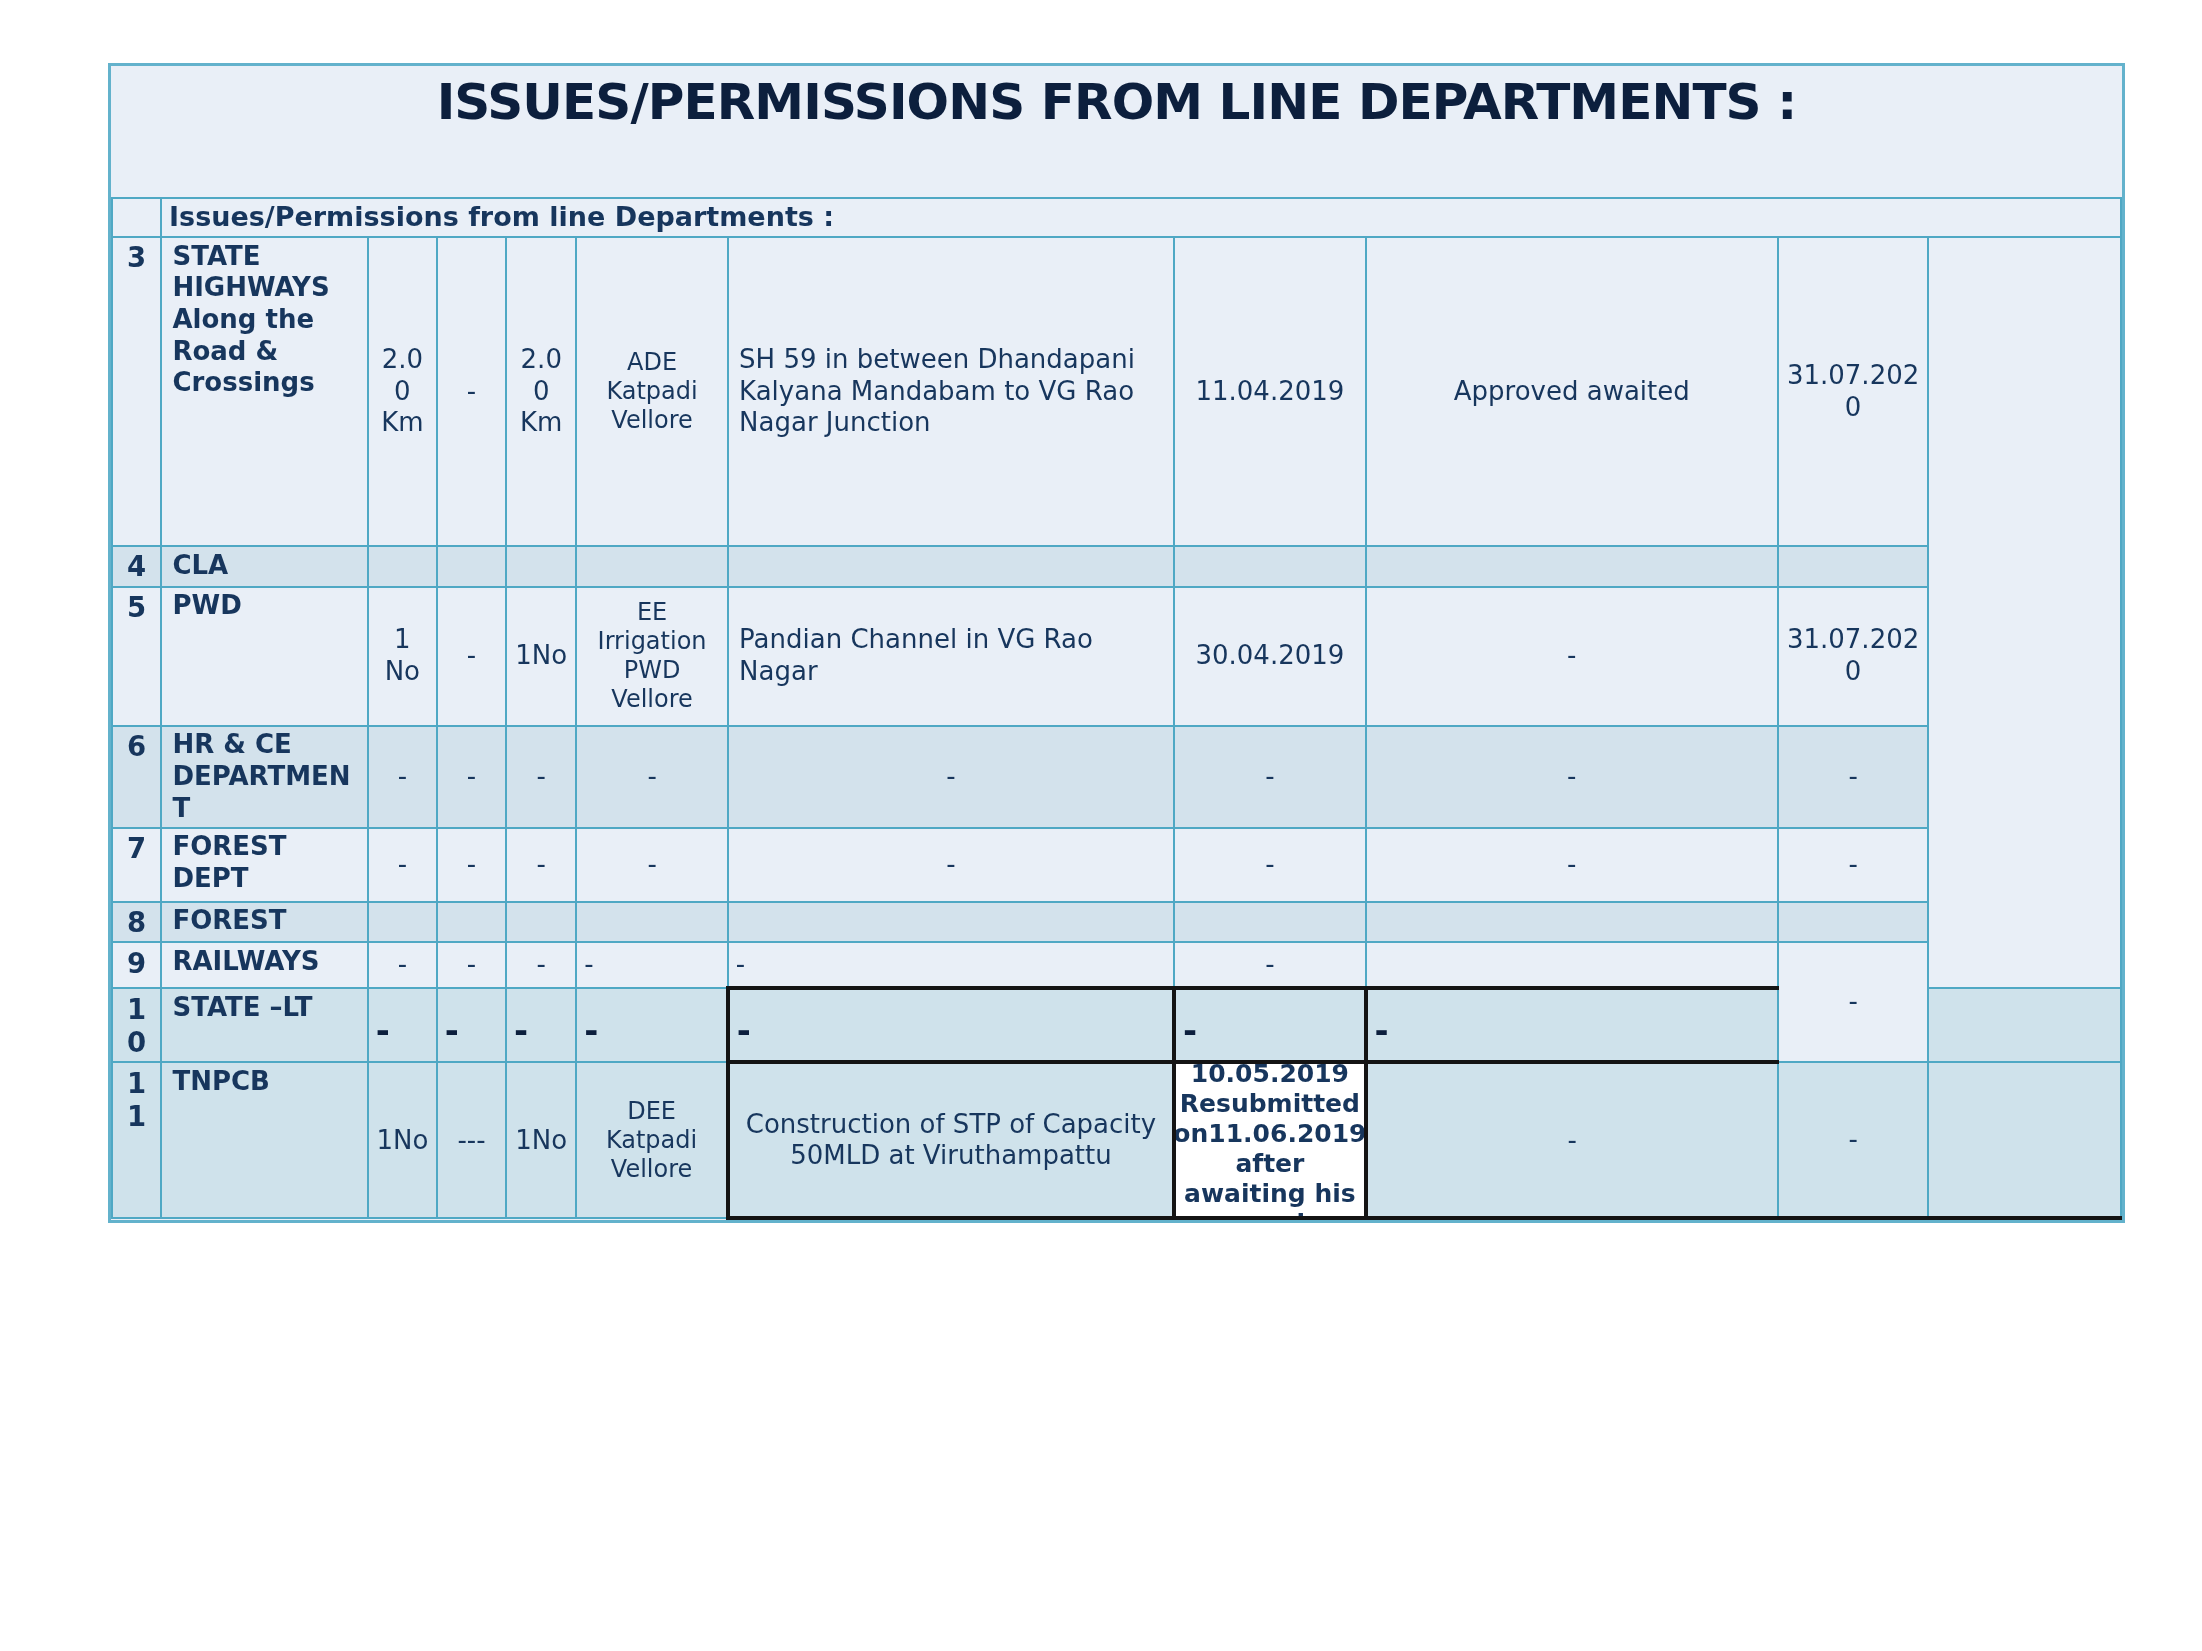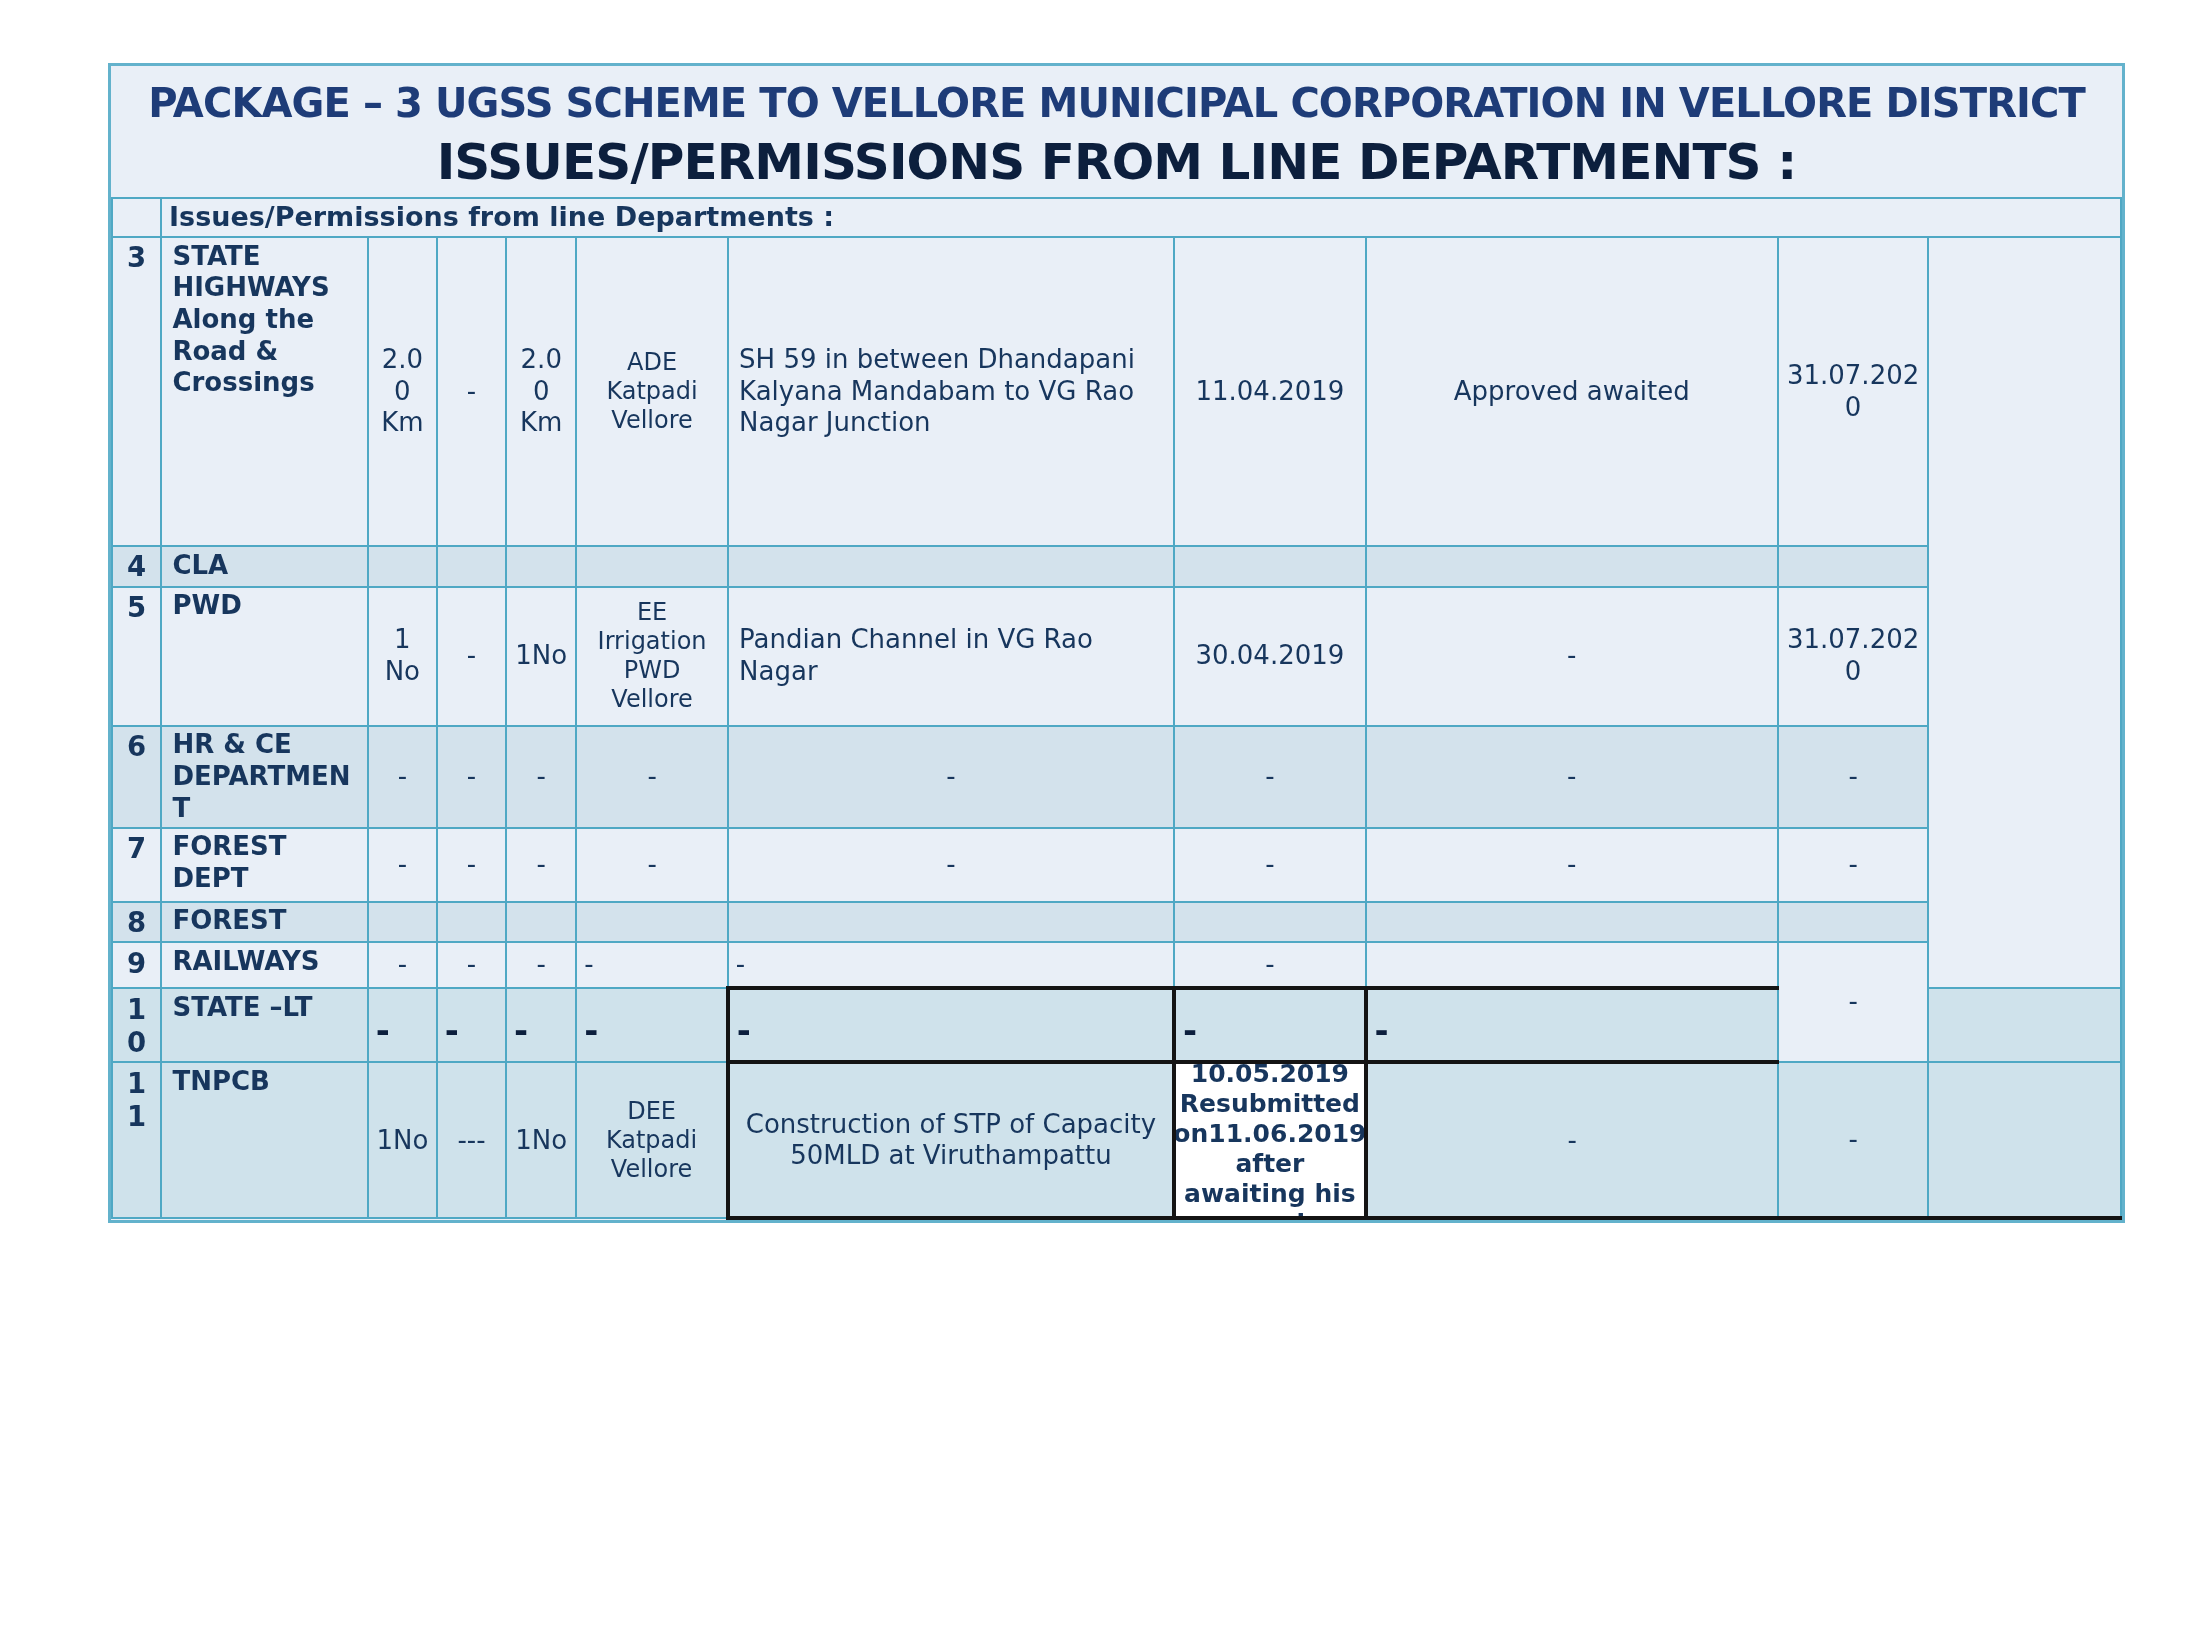--- a/index.html
+++ b/index.html
@@ -42,21 +42,20 @@
             display:flex;align-items:center;justify-content:center;text-align:center;
             font-size:25px;line-height:1.2;color:var(--navy);padding:0 3.4px;font-weight:bold;}
 </style>
 </head>
 <body>
 
 <div class="page">
   <div class="frame">
 
     <div class="title-block">
-      <div class="title1">PACKAGE – 3 UGSS SCHEME TO VELLORE MUNICIPAL CORPORATION IN VELLORE DISTRICT</div>
       <div class="title2">ISSUES/PERMISSIONS FROM LINE DEPARTMENTS :</div>
     </div>
 
     <table>
       <colgroup>
         <col style="width:49px">
           <col style="width:206px">
           <col style="width:69px">
         <col style="width:69px">
           <col style="width:70px">

